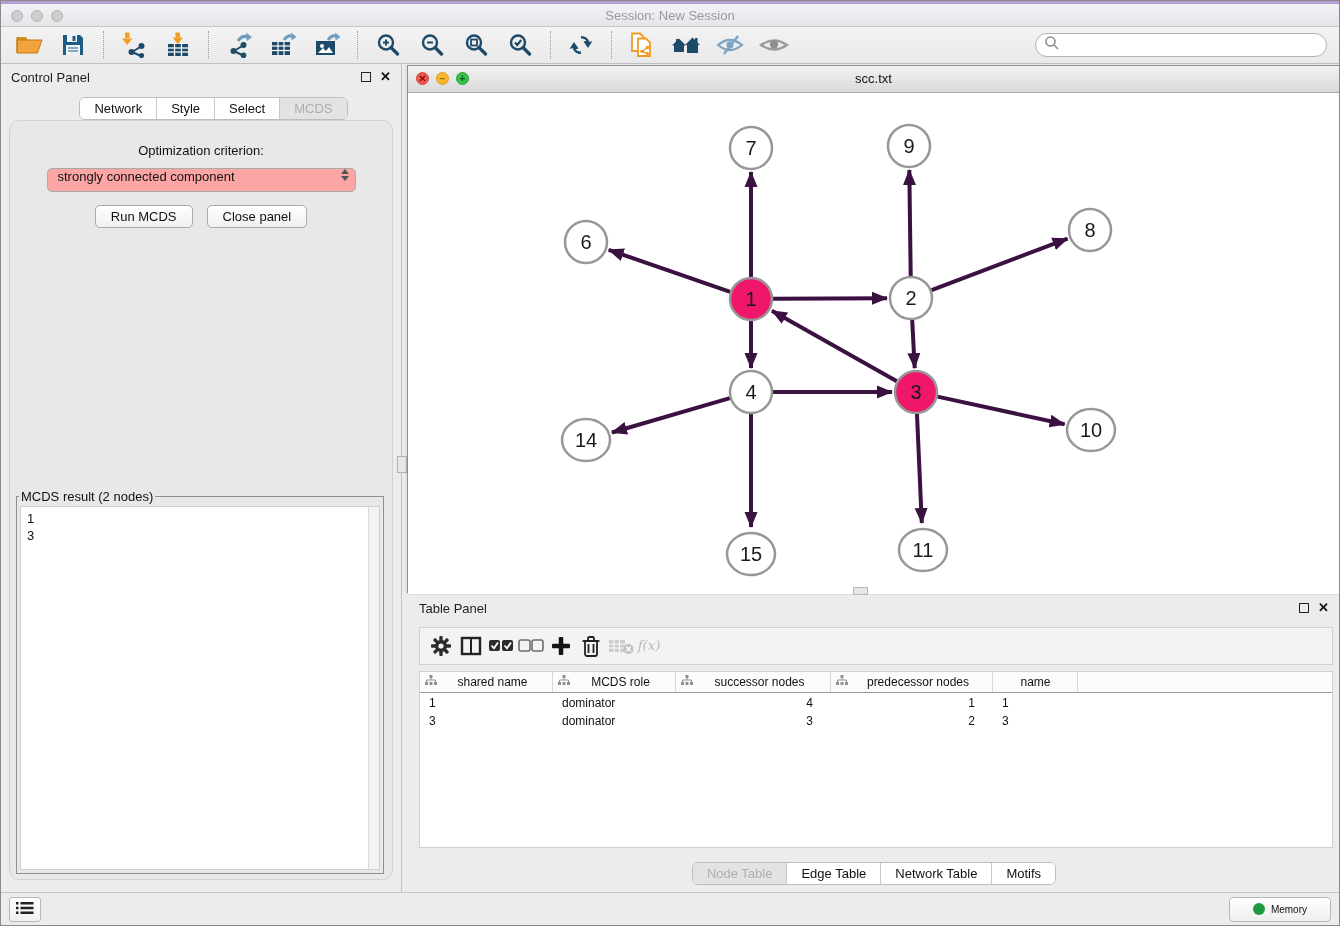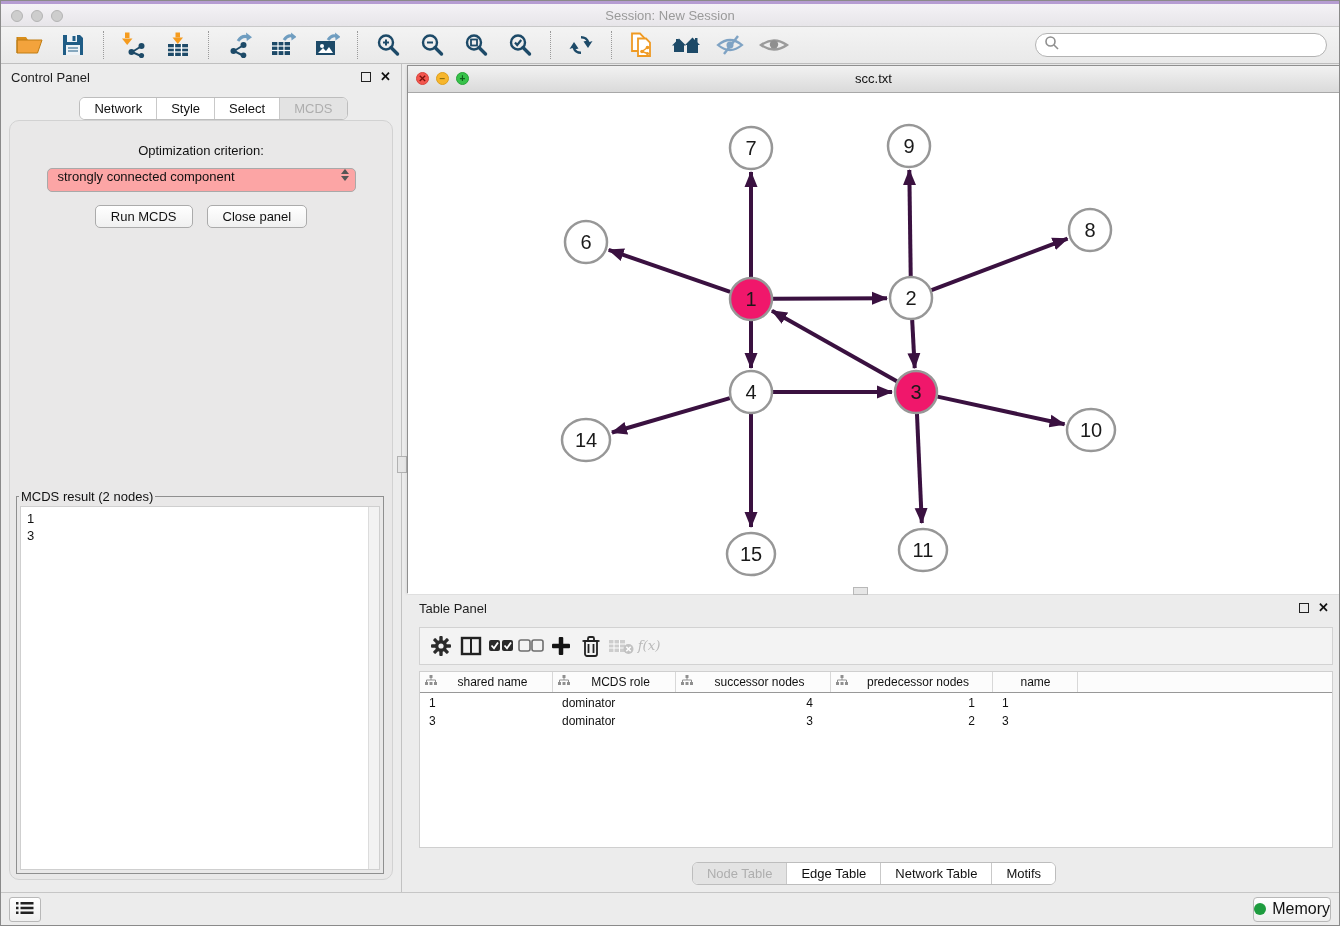--- a/index.html
+++ b/index.html
@@ -104,21 +104,21 @@
   .td.a-r{text-align:right;padding-right:18px;}
   #tp-tabs{position:absolute;left:0;right:0;bottom:7px;display:flex;justify-content:center;}
 
   
   #statusbar{position:absolute;left:0;bottom:0;width:100%;height:33px;background:#ececec;
     border-top:1px solid #c6c6c6;box-sizing:border-box;display:flex;align-items:center;
     justify-content:space-between;padding:0 8px;}
   #list-btn{width:32px;height:25px;background:linear-gradient(#fff,#efefef);
     border:1px solid #b8b8b8;border-radius:3px;display:flex;align-items:center;justify-content:center;}
   #memory-btn{height:25px;background:linear-gradient(#fff,#eee);border:1px solid #b8b8b8;
-    border-radius:4px;display:flex;align-items:center;gap:6px;padding:0 0;font-size:16px;color:#111;}
+    border-radius:4px;display:flex;align-items:center;gap:6px;padding:0 23px;font-size:10px;color:#111;}
   .dot-green{width:12px;height:12px;border-radius:50%;background:#1e9c3f;display:block;}
 </style>
 </head>
 <body>
 
 <div id="app">
 
   <div id="titlebar">
     <div class="lights">
       <span></span>

